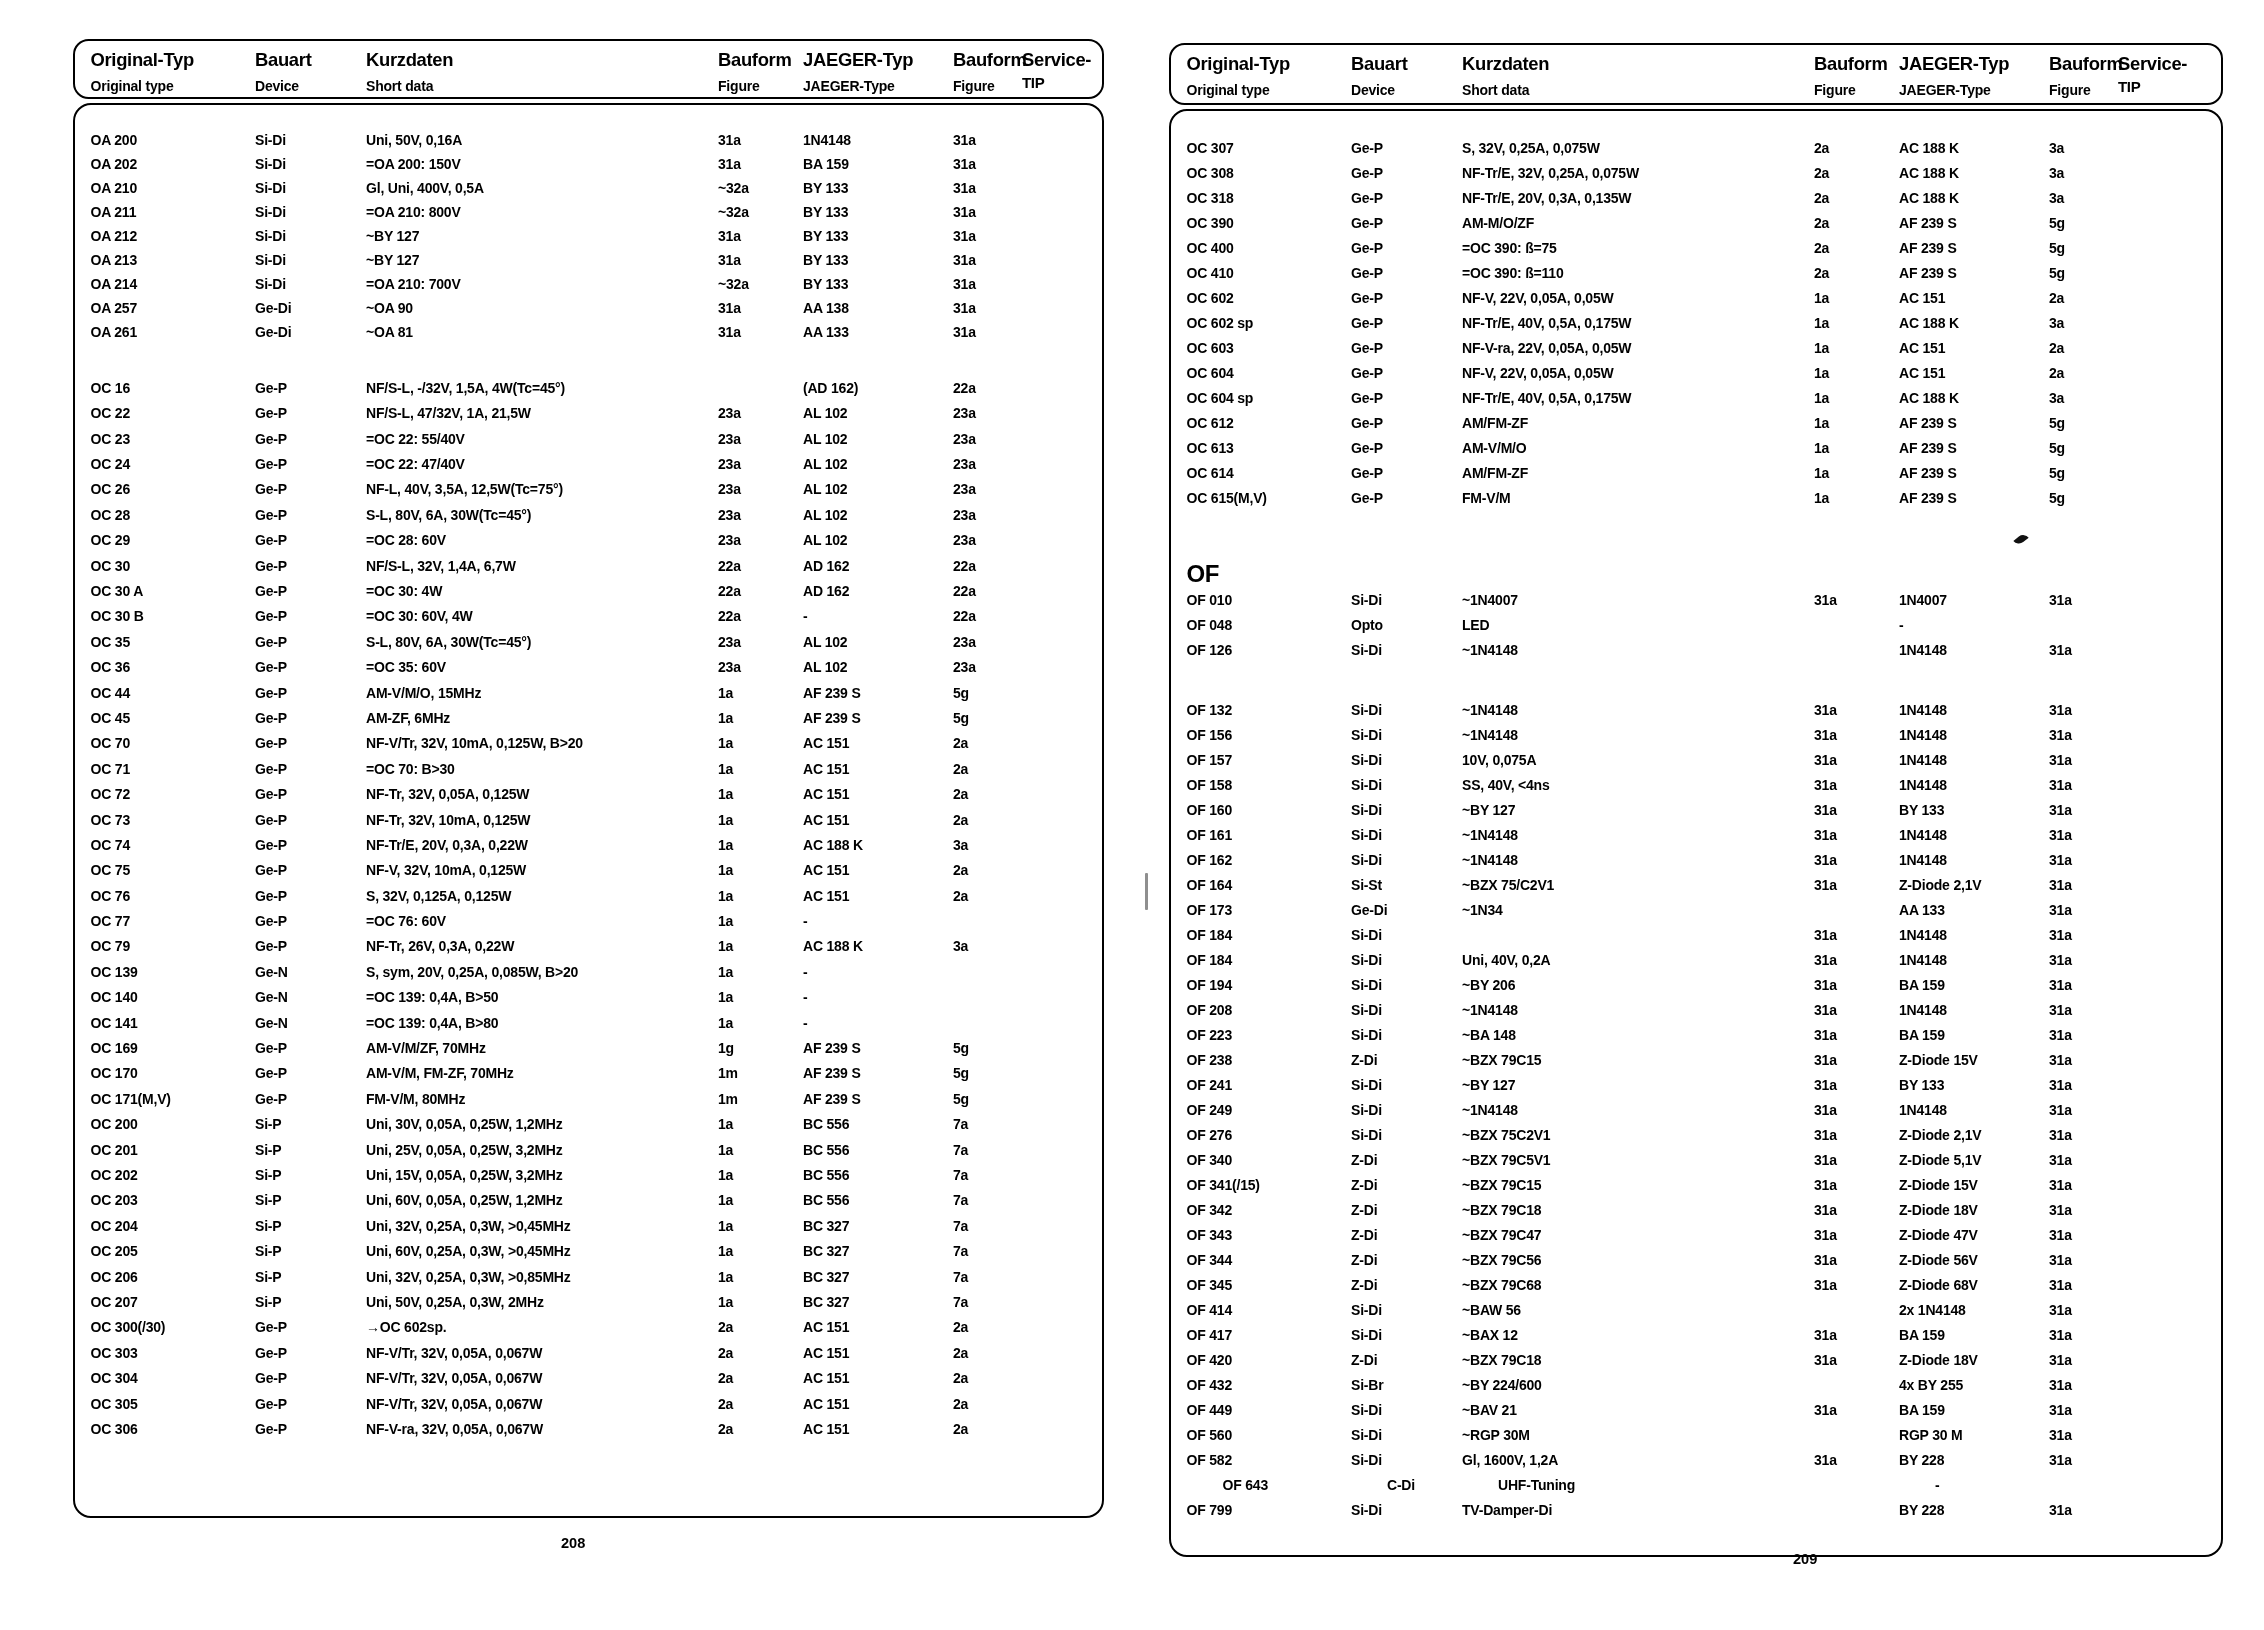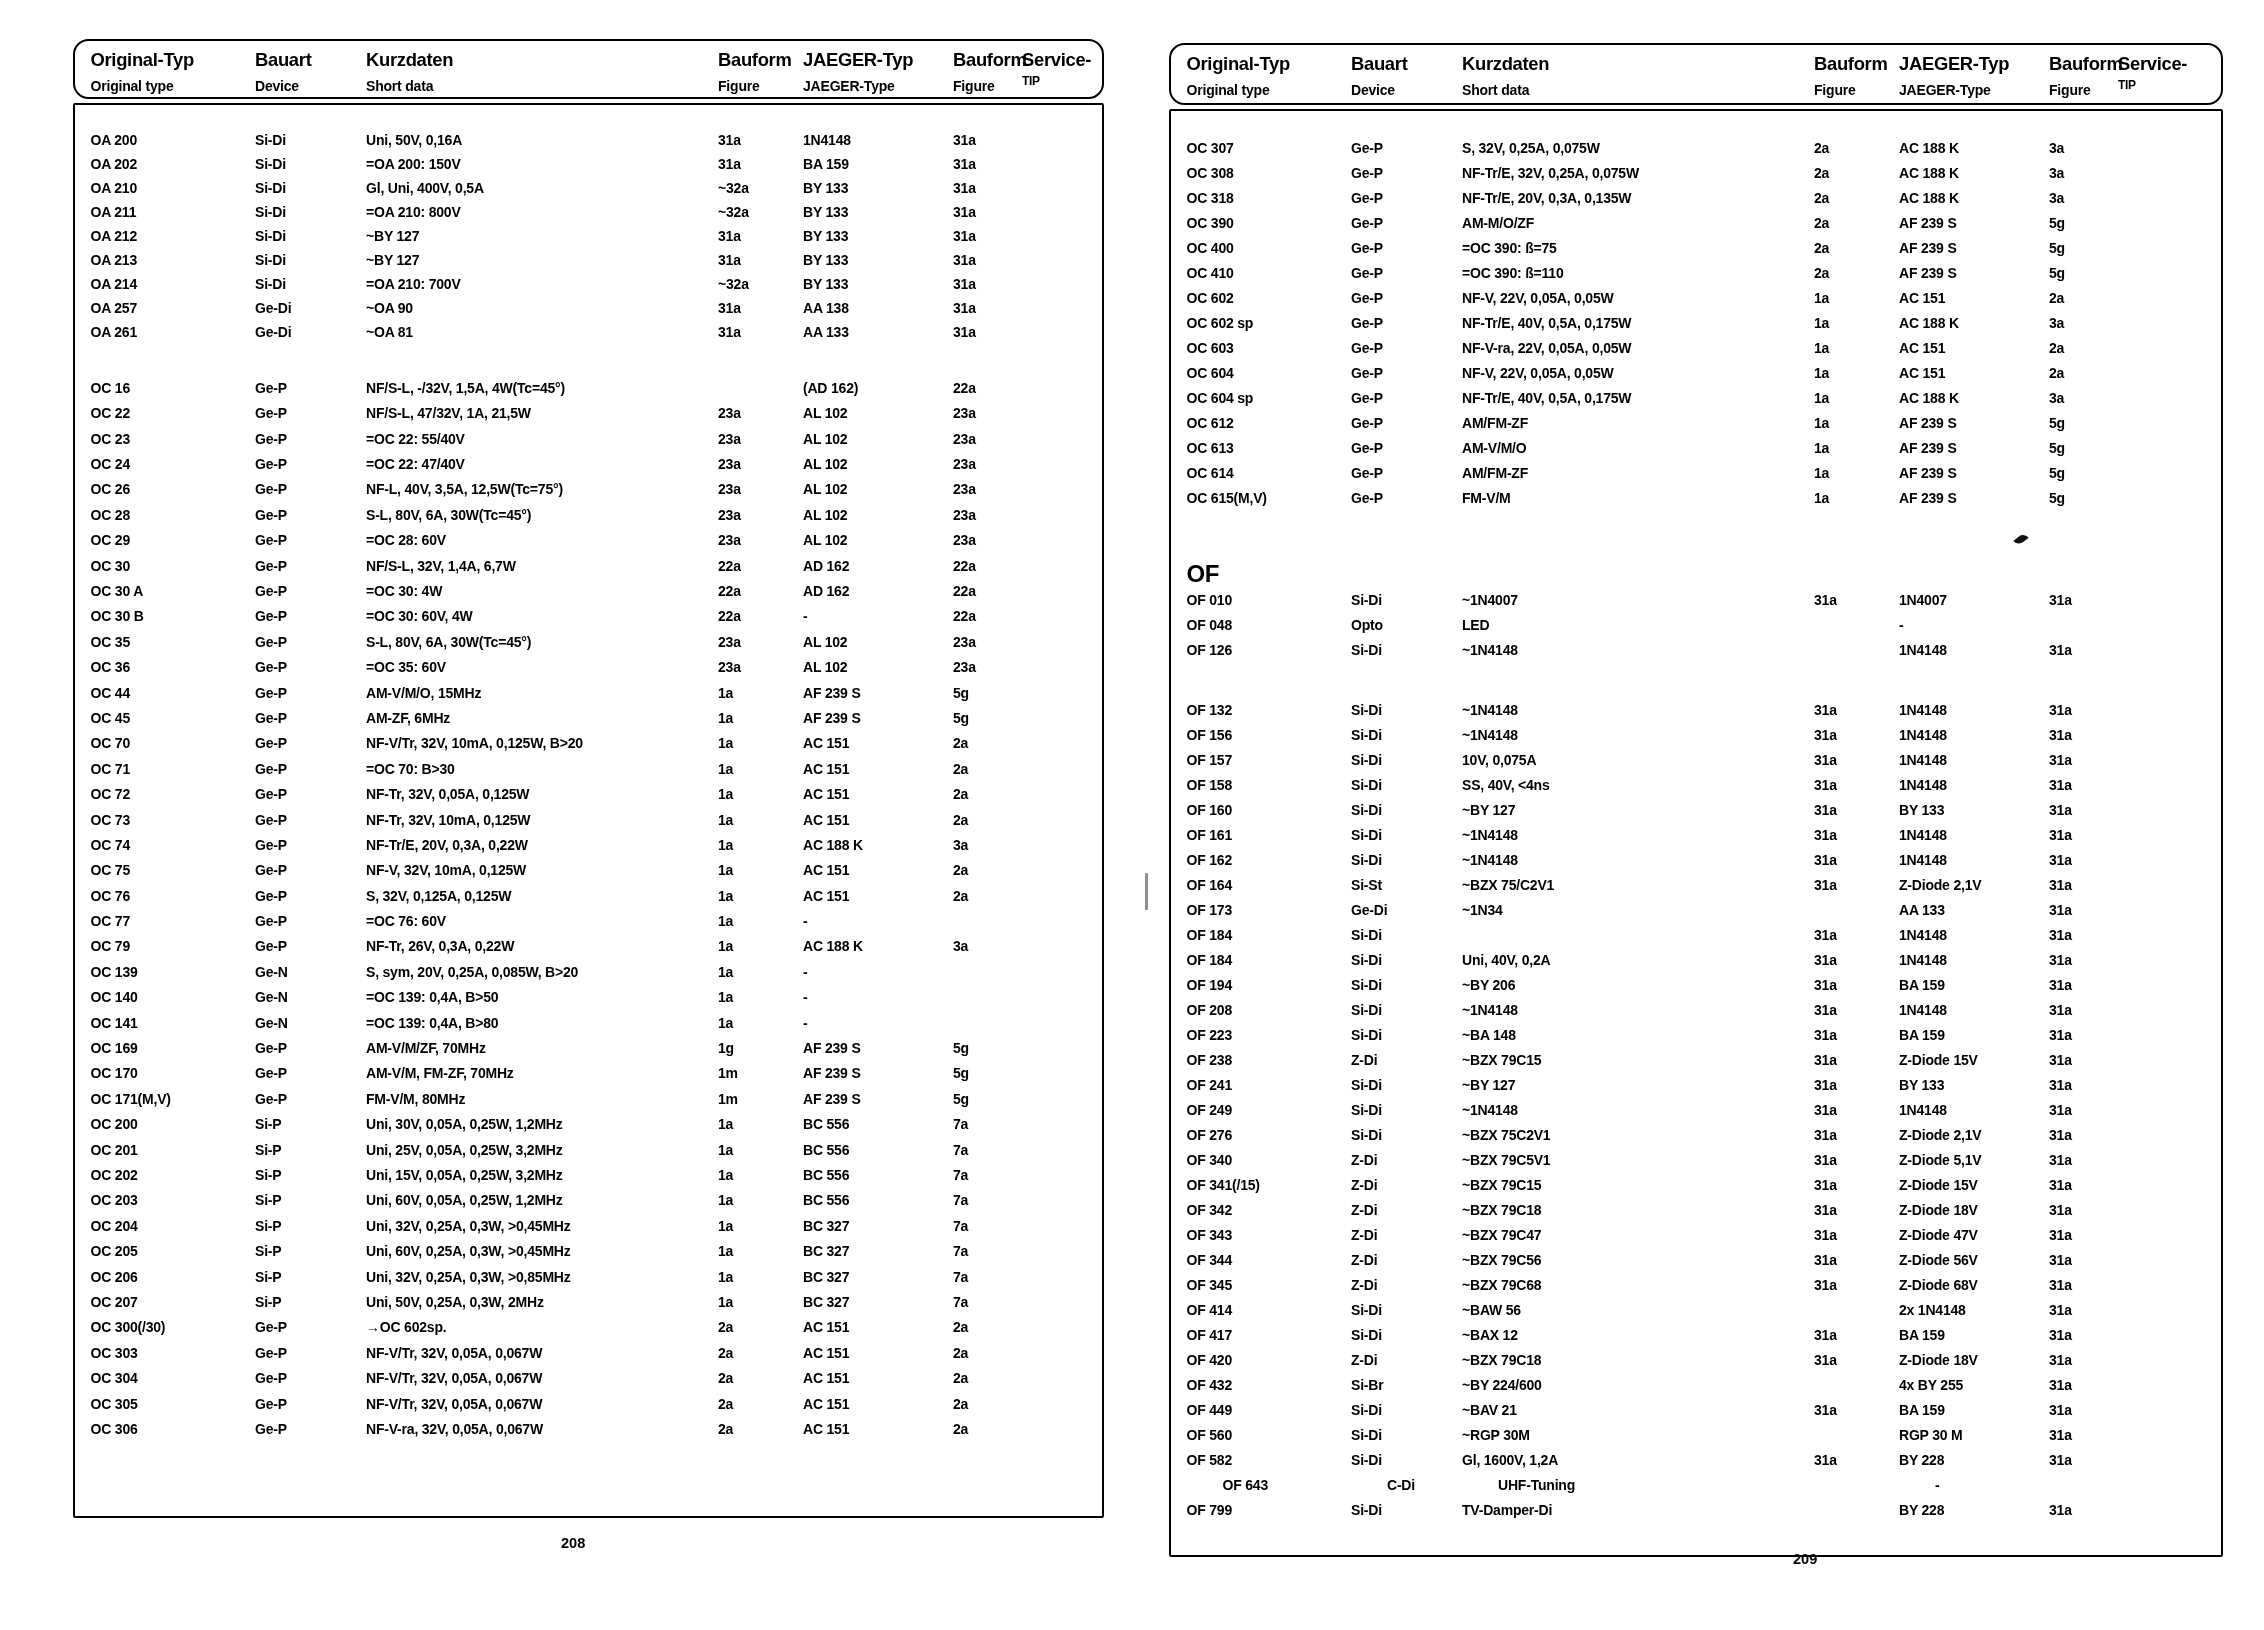--- a/index.html
+++ b/index.html
@@ -7,26 +7,26 @@
     position:relative;width:2265px;height:1630px;background:#ffffff;
     font-family:"Liberation Sans",sans-serif;color:#000000;overflow:hidden;padding-left:16px;
   }
   .page{position:absolute;}
   .thead{
     position:absolute;left:0;top:0;right:0;
     border:2.9px solid #000;border-radius:15.5px;background:#fff;
   }
   .tbody{
     position:absolute;left:0;right:0;
-    border:2.9px solid #000;border-radius:2px;background:#fff;
+    border:2.9px solid #000;border-radius:18px;background:#fff;
   }
   .hcol{position:absolute;top:7.8px;}
   .hde{font-weight:700;font-size:18.4px;letter-spacing:-0.3px;white-space:nowrap;}
   .hen{font-weight:700;font-size:14px;letter-spacing:-0.2px;margin-top:6.8px;white-space:nowrap;}
-  .hen.big{font-size:12px;letter-spacing:-0.3px;margin-top:2.9px;}
+  .hen.big{font-size:15px;letter-spacing:-0.3px;margin-top:2.9px;}
   
   .c1{left:15.5px;}  .c2{left:180px;} .c3{left:291px;}
   .c4{left:643px;} .c5{left:728px;} .c6{left:878px;} .c7{left:947px;}
   .rows{position:absolute;left:0;right:0;top:0;}
   .trow{position:relative;}
   .cell{
     position:absolute;top:1.9px;font-weight:700;font-size:14px;
     letter-spacing:-0.2px;white-space:nowrap;
   }
   .section{position:relative;}

